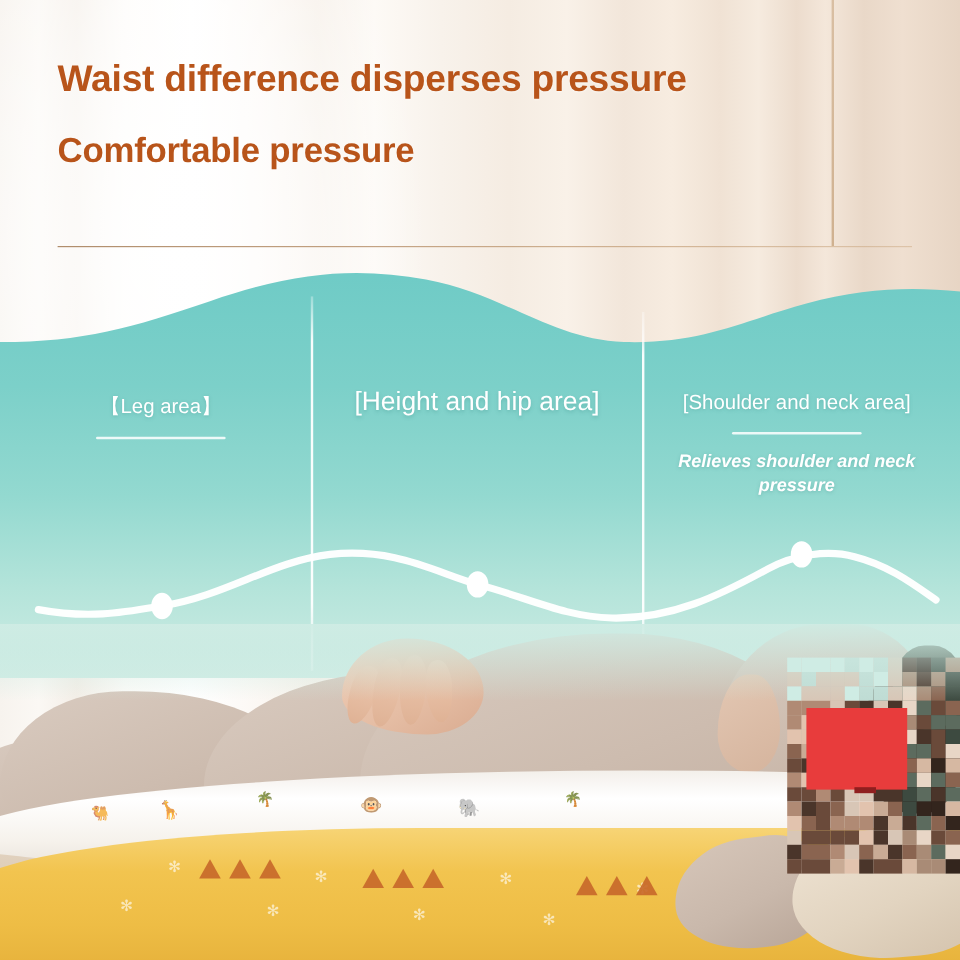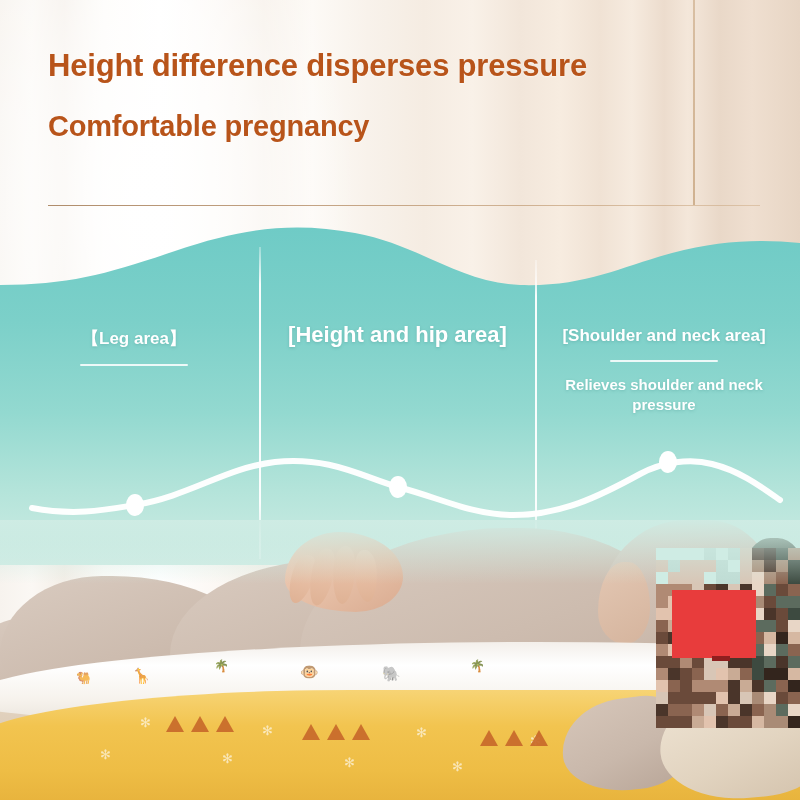--- a/index.html
+++ b/index.html
@@ -111,21 +111,21 @@
   .teal-panel svg { display: block; }
 
   
   .seg {
     position: absolute;
     text-align: center;
     color: #ffffff;
     text-shadow: 0 1px 3px rgba(60,140,135,0.35);
   }
   .seg-title {
-    font-weight: bold;
+    font-weight: normal;
     white-space: nowrap;
   }
   .seg-rule {
     height: 2px;
     background: rgba(255,255,255,0.85);
     border-radius: 2px;
     margin: 14px auto 0 auto;
   }
   .seg-desc {
     font-weight: bold;
@@ -137,21 +137,21 @@
   #seg-leg .seg-title { font-size: 17px; }
   #seg-leg .seg-rule  { width: 108px; }
   #seg-leg .seg-desc  { font-size: 15px; }
 
   #seg-waist      { left: 265px; top: 322px; width: 265px; }
   #seg-waist .seg-title { font-size: 22px; }
 
   #seg-shoulder   { left: 540px; top: 326px; width: 248px; }
   #seg-shoulder .seg-title { font-size: 17px; }
   #seg-shoulder .seg-rule  { width: 108px; }
-  #seg-shoulder .seg-desc  { font-size: 15px; }
+  #seg-shoulder .seg-desc  { font-size: 15px; font-style: italic; }
 
   
   .v-sep {
     position: absolute;
     width: 2px;
     background: linear-gradient(180deg,
         rgba(255,255,255,0.30) 0%,
         rgba(255,255,255,0.95) 12%,
         rgba(255,255,255,0.95) 82%,
         rgba(255,255,255,0.25) 100%);
@@ -354,22 +354,22 @@
 </style>
 </head>
 <body>
 
 <div id="poster">
 
   <div class="bg-base"></div>
   <div class="bg-soft-light"></div>
   <div class="wall-edge"></div>
 
-  <div class="headline headline-1">Height difference disperses pressure</div>
-  <div class="headline headline-2">Comfortable pregnancy</div>
+  <div class="headline headline-1">Waist difference disperses pressure</div>
+  <div class="headline headline-2">Comfortable pressure</div>
   <div class="divider-rule"></div>
 
   <div class="teal-panel">
     <svg width="800" height="350" viewBox="0 0 800 350" aria-hidden="true">
       <defs>
         <linearGradient id="tealGrad" x1="0" y1="0" x2="0" y2="1">
           <stop offset="0%" stop-color="#6fcbc6"></stop>
           <stop offset="28%" stop-color="#7cd0c9"></stop>
           <stop offset="55%" stop-color="#93d9d0"></stop>
           <stop offset="78%" stop-color="#b4e4da"></stop>

